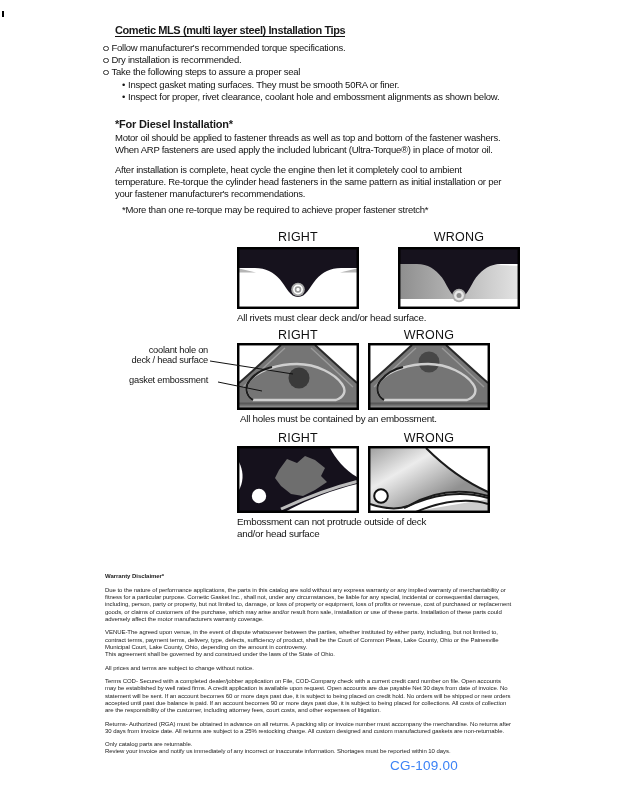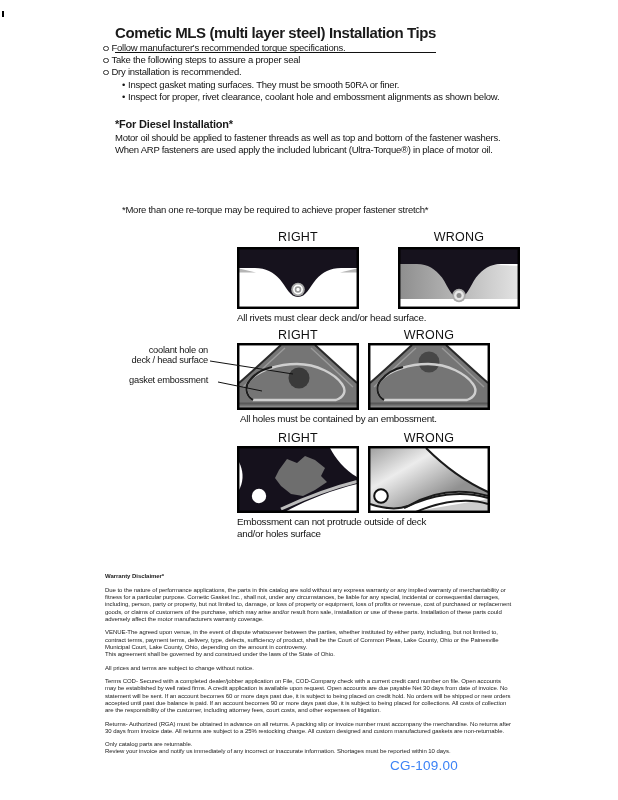--- a/index.html
+++ b/index.html
@@ -1,21 +1,21 @@
 <!DOCTYPE html>
 <html><head>
 <meta charset="utf-8">
 <style>
   html,body{margin:0;padding:0;background:#ffffff;}
   #page{position:relative;width:618px;height:800px;background:#ffffff;overflow:hidden;
         font-family:"Liberation Sans",sans-serif;color:#1a1a1a;}
   .abs{position:absolute;}
   
-  #title{left:115px;top:24px;font-size:15px;font-weight:bold;letter-spacing:-0.4px;
-         border-bottom:1.5px solid #111;padding-bottom:11px;}
+  #title{left:115px;top:24px;font-size:11px;font-weight:bold;letter-spacing:-0.4px;
+         border-bottom:1.5px solid #111;padding-bottom:0;}
   .body-text{font-size:9.5px;letter-spacing:-0.25px;line-height:12.2px;color:#141414;}
   #tips{left:103px;top:42px;width:420px;}
   .tip-row{display:flex;align-items:flex-start;text-align:center;}
   .odot{width:3.5px;height:3.5px;border:1px solid #333;border-radius:50%;display:inline-block;
         margin:3.5px 3px 0 0;flex:0 0 auto;}
   .sub{margin-left:19px;}
   .bdot{display:inline-block;margin:0 3px 0 0;font-size:9.5px;}
   
   #diesel-head{left:115px;top:118px;font-size:11px;font-weight:bold;letter-spacing:-0.2px;}
   #diesel-p1{left:115px;top:132px;width:398px;}
@@ -43,38 +43,39 @@
 
   <div class="abs" id="title">Cometic MLS (multi layer steel) Installation Tips</div>
 
   <div class="abs body-text" id="tips">
     <div class="tip-row">
       <span class="odot"></span>
       <span>Follow manufacturer's recommended torque specifications.</span>
     </div>
     <div class="tip-row">
       <span class="odot"></span>
-      <span>Take the following steps to assure a proper seal</span>
+      <span>Dry installation is recommended.</span>
     </div>
     <div class="tip-row">
       <span class="odot"></span>
-      <span>Dry installation is recommended.</span>
+      <span>Take the following steps to assure a proper seal</span>
     </div>
     <div class="tip-row sub">
       <span class="bdot">•</span>
       <span>Inspect gasket mating surfaces.  They must be smooth 50RA or finer.</span>
     </div>
     <div class="tip-row sub">
       <span class="bdot">•</span>
       <span>Inspect for proper, rivet clearance, coolant hole and embossment alignments as shown below.</span>
     </div>
   </div>
 
   <div class="abs" id="diesel-head">*For Diesel Installation*</div>
   <div class="abs body-text" id="diesel-p1">Motor oil should be applied to fastener threads as well as top and bottom of the fastener washers. When ARP fasteners are used apply the included lubricant (Ultra-Torque®) in place of motor oil.</div>
+  <div class="abs body-text" id="diesel-p2">After installation is complete, heat cycle the engine then let it completely cool to ambient temperature. Re-torque the cylinder head fasteners in the same pattern as initial installation or per your fastener manufacturer's recommendations.</div>
   <div class="abs body-text" id="diesel-p3">*More than one re-torque may be required to achieve proper fastener stretch*</div>
 
   <div class="abs rw-label" style="left:237px;top:230px">RIGHT</div>
   <div class="abs rw-label" style="left:398px;top:230px">WRONG</div>
 
   <svg class="abs panel" style="left:237px;top:247px" width="122" height="62" viewBox="0 0 122 62">
     <rect width="122" height="62" fill="#ffffff"></rect>
     <polygon points="0,21 19,25.5 0,25.5" fill="#b5b5b5"></polygon>
     <polygon points="122,21 103,25.5 122,25.5" fill="#b5b5b5"></polygon>
     <path d="M0,0 H122 V21 H104 C93,21 86,25 79,32.5 C72.5,40.5 69,50 61,50 C53,50 49.5,40.5 43,32.5 C36,25 29,21 18,21 H0 Z" fill="#16121d"></path>
@@ -183,21 +184,21 @@
     <path d="M120,50 C92,42 64,46 40,60 C28,64.5 14,62 2,58" fill="none" stroke="#1a1a1a" stroke-width="2"></path>
     <polygon points="44,65.8 120,53 120,65.8" fill="#cccccc"></polygon>
     <path d="M36,62 C64,48 94,44 120,52" fill="none" stroke="#1a1a1a" stroke-width="2"></path>
     <path d="M48,65.8 C76,54 102,52 120,58" fill="none" stroke="#1a1a1a" stroke-width="2"></path>
     <circle cx="13" cy="50" r="6.8" fill="#ffffff" stroke="#111111" stroke-width="2"></circle>
     <rect x="1.2" y="1.2" width="119.6" height="64.6" fill="none" stroke="#000000" stroke-width="2.5"></rect>
   </svg>
 
   <div class="abs cap" style="left:237px;top:516px;width:230px">
     <div>Embossment can not protrude outside of deck</div>
-    <div>and/or holes surface</div>
+    <div>and/or head surface</div>
   </div>
 
   <div class="abs" id="warranty">
     <p class="wh">Warranty Disclaimer*</p>
     <p>Due to the nature of performance applications, the parts in this catalog are sold without any express warranty or any implied warranty of merchantability or fitness for a particular purpose.  Cometic Gasket Inc., shall not, under any circumstances, be liable for any special, incidental or consequential damages, including, person, party or property, but not limited to, damage, or loss of property or equipment, loss of profits or revenue, cost of purchased or replacement goods, or claims of customers of the purchase, which may arise and/or result from sale, installation or use of these parts.  Installation of these parts could adversely affect the motor manufacturers warranty coverage.</p>
     <p style="margin-bottom:0">VENUE-The agreed upon venue, in the event of dispute whatsoever between the parties, whether instituted by either party, including, but not limited to, contract terms, payment terms, delivery, type, defects, sufficiency of product, shall be the Court of Common Pleas, Lake County, Ohio or the Painesville Municipal Court, Lake County, Ohio, depending on the amount in controversy.</p>
     <p>This agreement shall be governed by and construed under the laws of the State of Ohio.</p>
     <p>All prices and terms are subject to change without notice.</p>
     <p>Terms COD- Secured with a completed dealer/jobber application on File, COD-Company check with a current credit card number on file.  Open accounts may be established by well rated firms.  A credit application is available upon request.  Open accounts are due payable Net 30 days from date of invoice.  No statement will be sent.  If an account becomes 60 or more days past due, it is subject to being placed on credit hold.  No orders will be shipped or new orders accepted until past due balance is paid.  If an account becomes 90 or more days past due, it is subject to being placed for collections.  All costs of collection are the responsibility of the customer, including attorney fees, court costs, and other expenses of litigation.</p>
     <p>Returns- Authorized (RGA) must be obtained in advance on all returns.  A packing slip or invoice number must accompany the merchandise.  No returns after 30 days from invoice date.  All returns are subject to a 25% restocking charge.  All custom designed and custom manufactured gaskets are non-returnable.</p>

